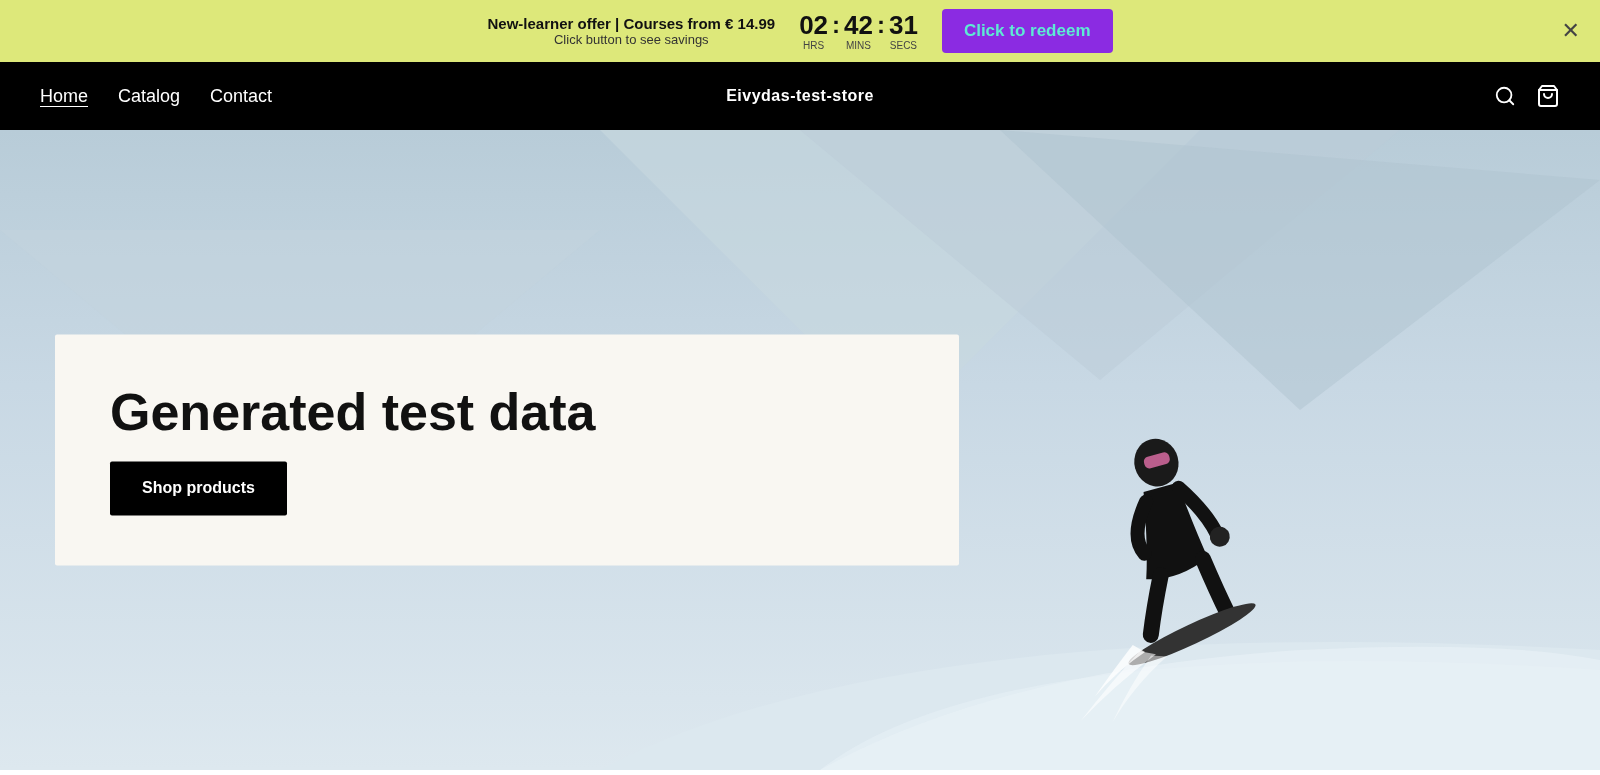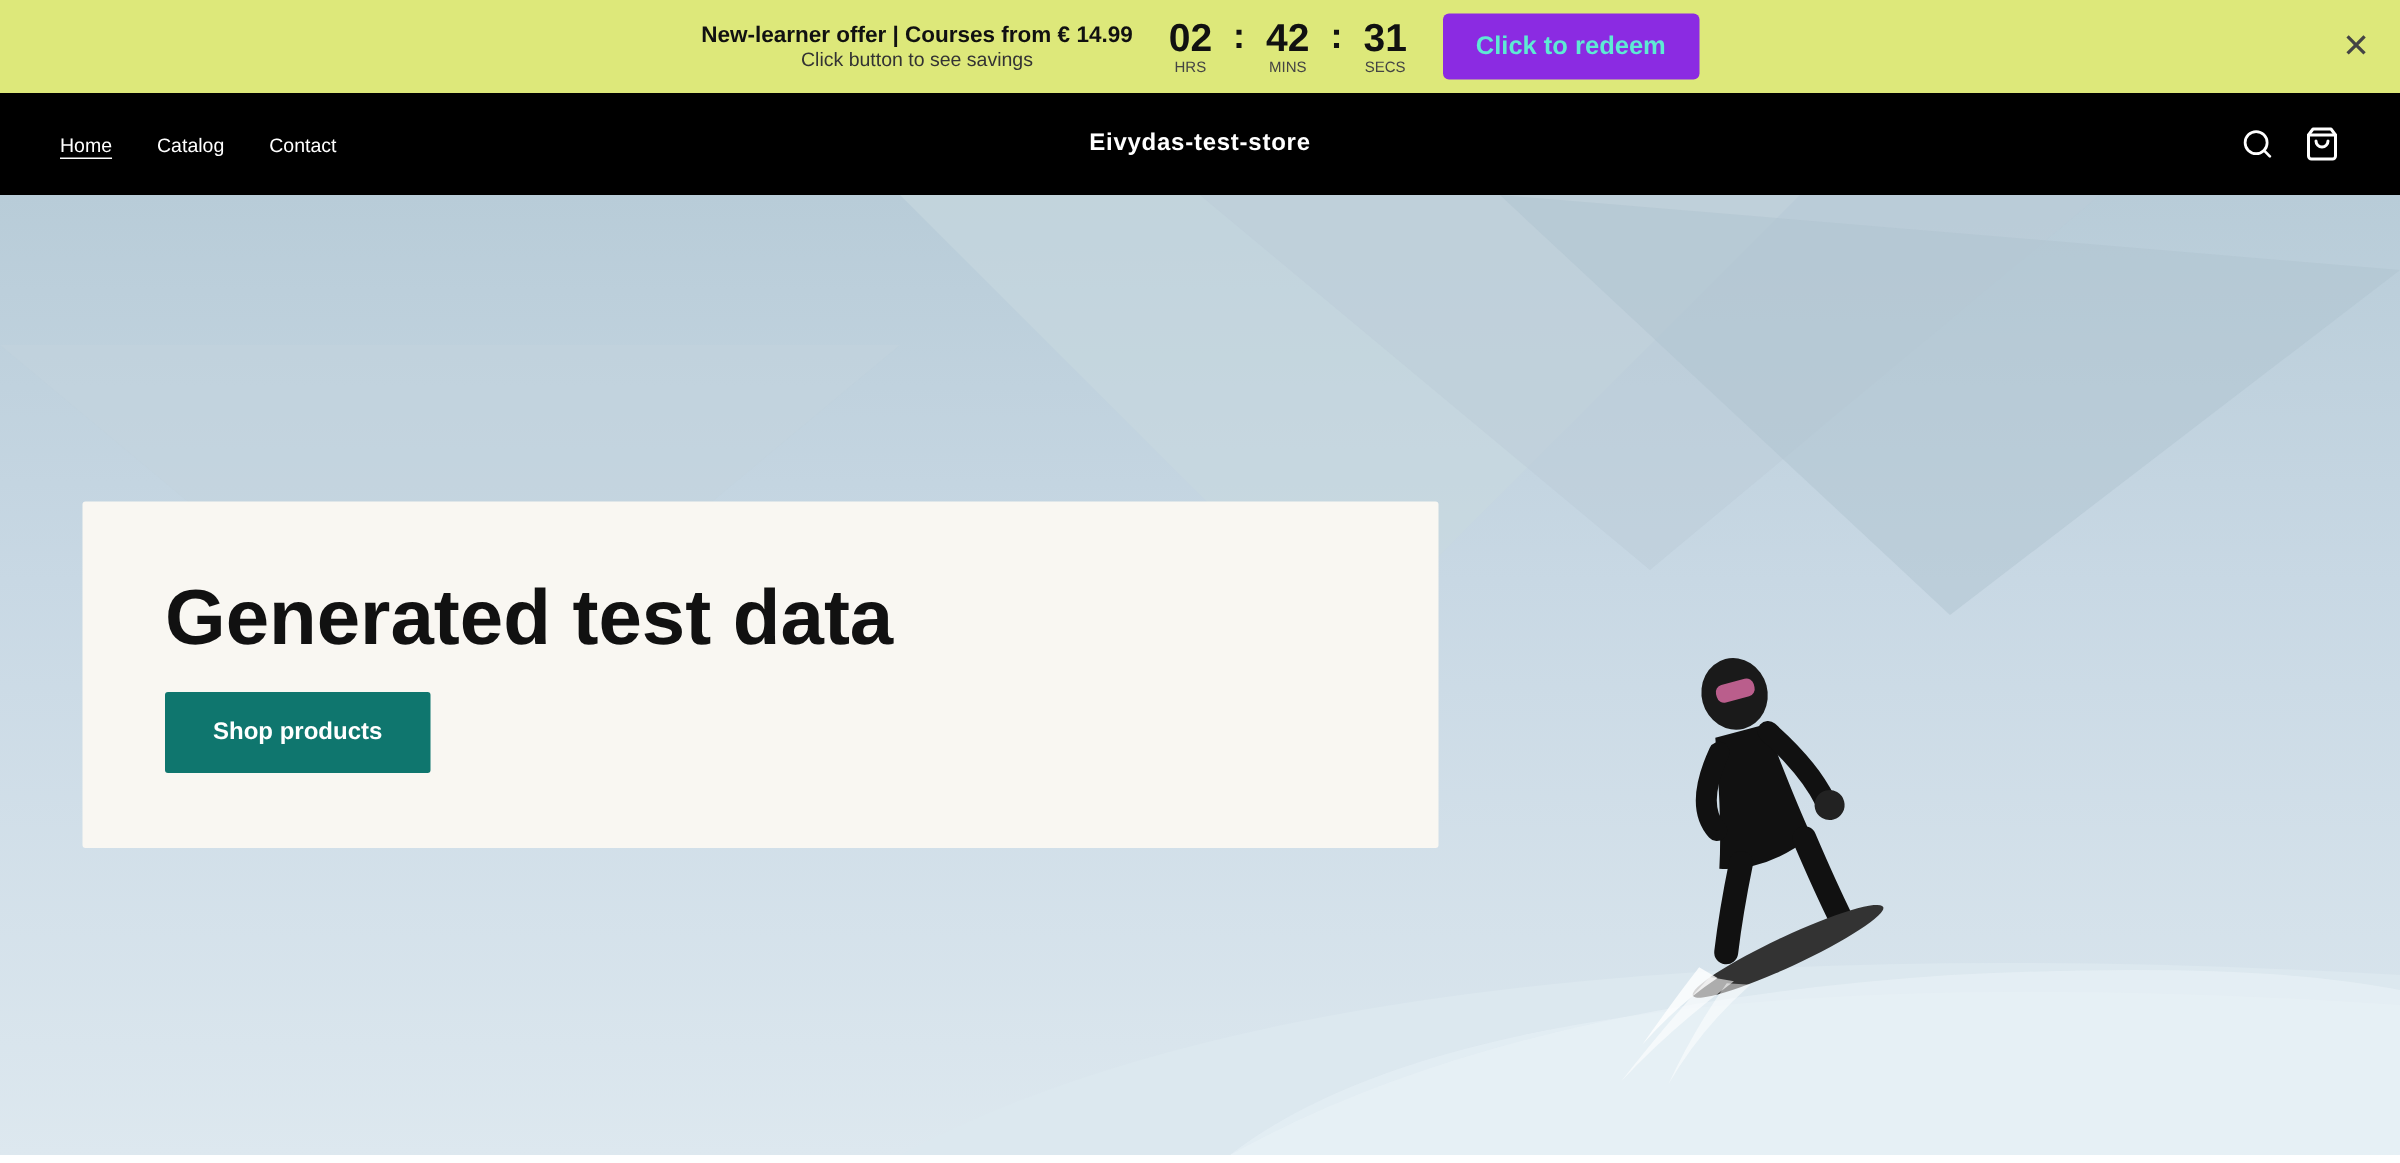--- a/index.html
+++ b/index.html
@@ -28,21 +28,21 @@
       font-size: 15px;
       color: #111;
     }
     #announcement-bar .announcement-text .sub-text {
       font-size: 13px;
       color: #333;
     }
     .countdown {
       display: flex;
       align-items: center;
-      gap: 10px;
+      gap: 0;
       font-size: 15px;
     }
     .countdown-unit {
       display: flex;
       flex-direction: column;
       align-items: center;
     }
     .countdown-value {
       font-size: 26px;
       font-weight: 700;
@@ -95,21 +95,21 @@
       height: 68px;
     }
     .nav-left {
       display: flex;
       align-items: center;
       gap: 30px;
     }
     .nav-link {
       color: #fff;
       text-decoration: none;
-      font-size: 13px;
+      font-size: 18px;
       text-align: right;
     }
     .nav-link.active {
       text-decoration: underline;
       text-underline-offset: 4px;
     }
     .nav-center {
       position: absolute;
       left: 50%;
       transform: translateX(-50%);
@@ -171,21 +171,21 @@
       line-height: 1.1;
     }
     .hero-card p {
       font-size: 16px;
       color: #444;
       margin-bottom: 36px;
       max-width: 680px;
       line-height: 1.5;
     }
     .shop-btn {
-      background-color: #0f766e;
+      background-color: #000000;
       color: #fff;
       border: none;
       padding: 18px 32px;
       font-size: 16px;
       font-weight: 600;
       cursor: pointer;
       border-radius: 2px;
     }
   </style>
 </head>

